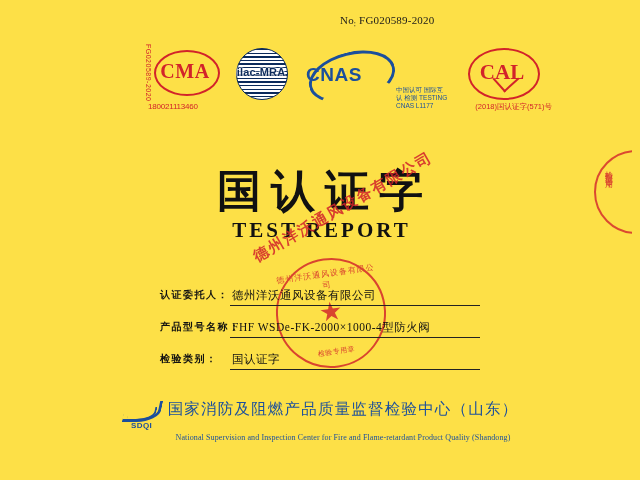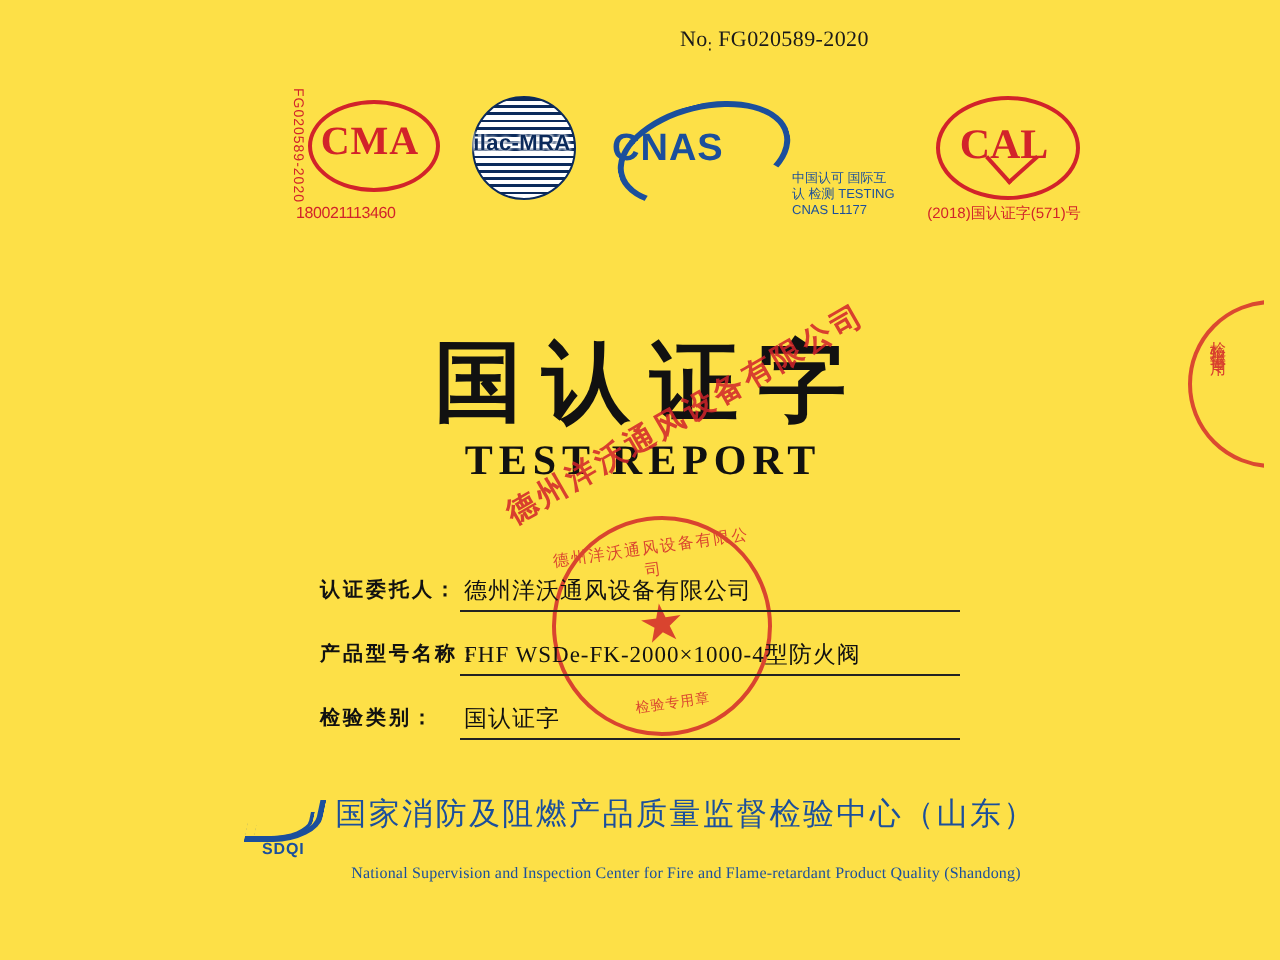--- a/index.html
+++ b/index.html
@@ -217,21 +217,21 @@
     height: 16px;
     border-left: 2.4px solid #d2232a;
     border-bottom: 2.4px solid #d2232a;
     transform: rotate(-42deg);
   }
   .cal-num {
     position: absolute;
     left: 0;
     top: 58px;
     width: 100px;
-    text-align: center;
+    text-align: right;
     color: #d2232a;
     font-size: 7.5px;
     font-family: "Liberation Sans", sans-serif;
   }
 
   
   .title-cn {
     position: absolute;
     top: 162px;
     left: 0;

